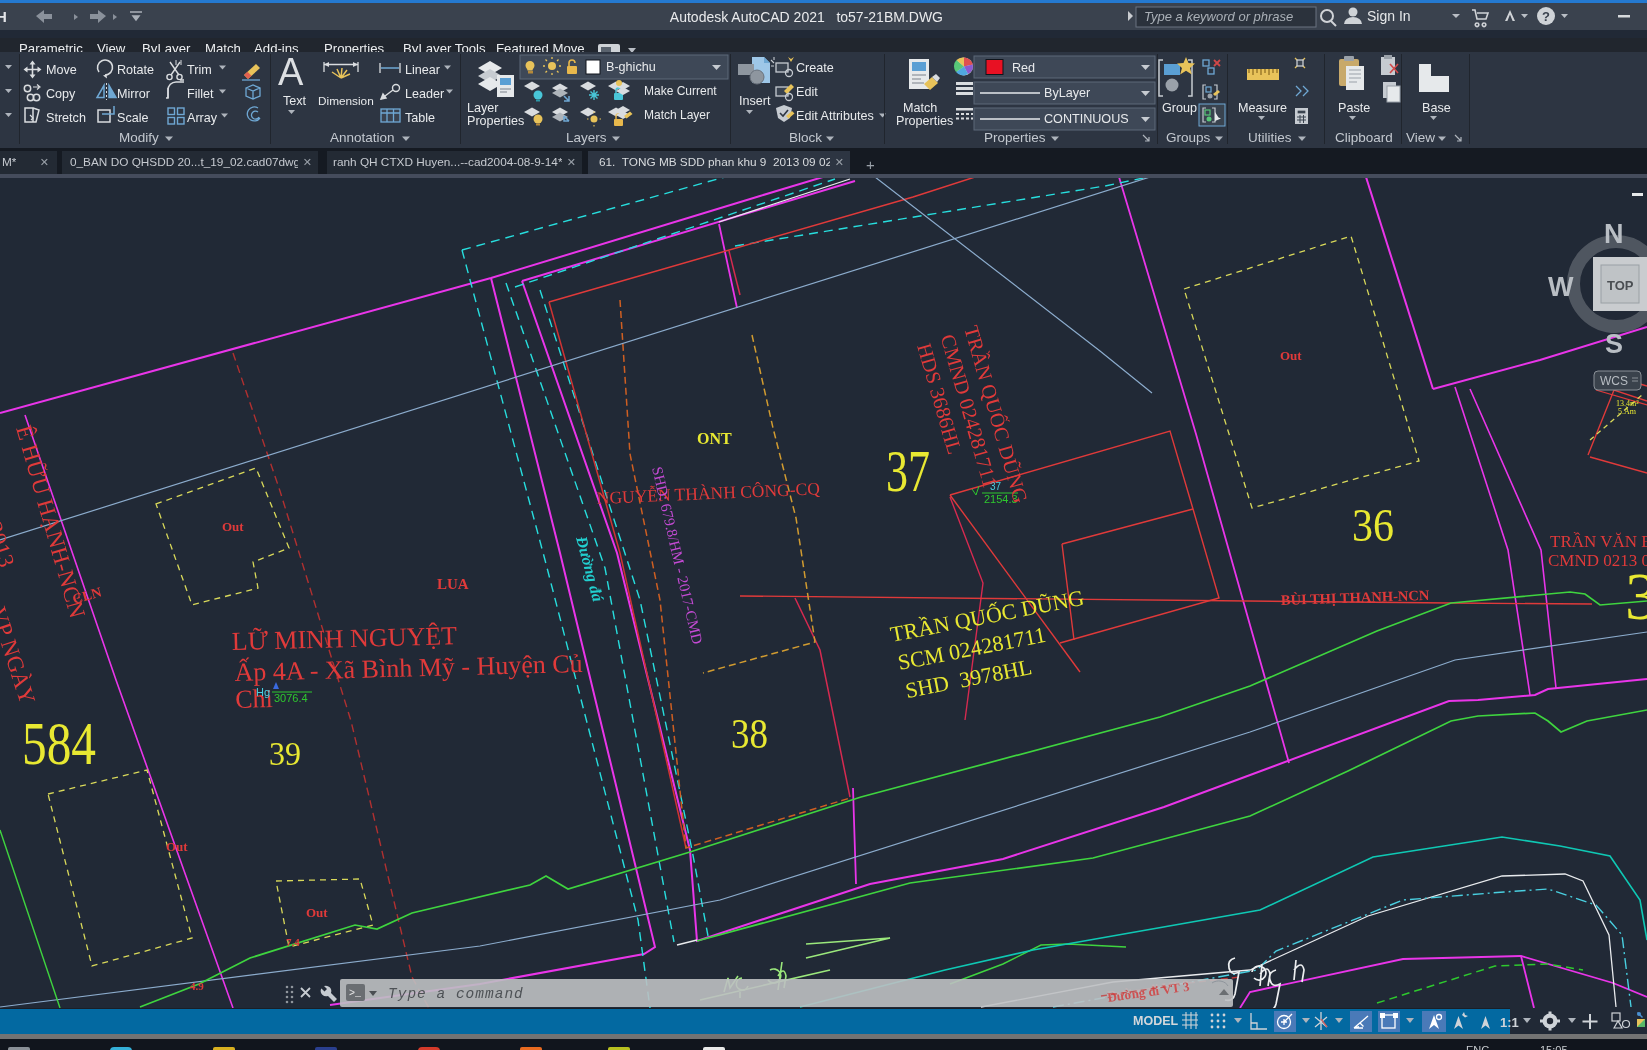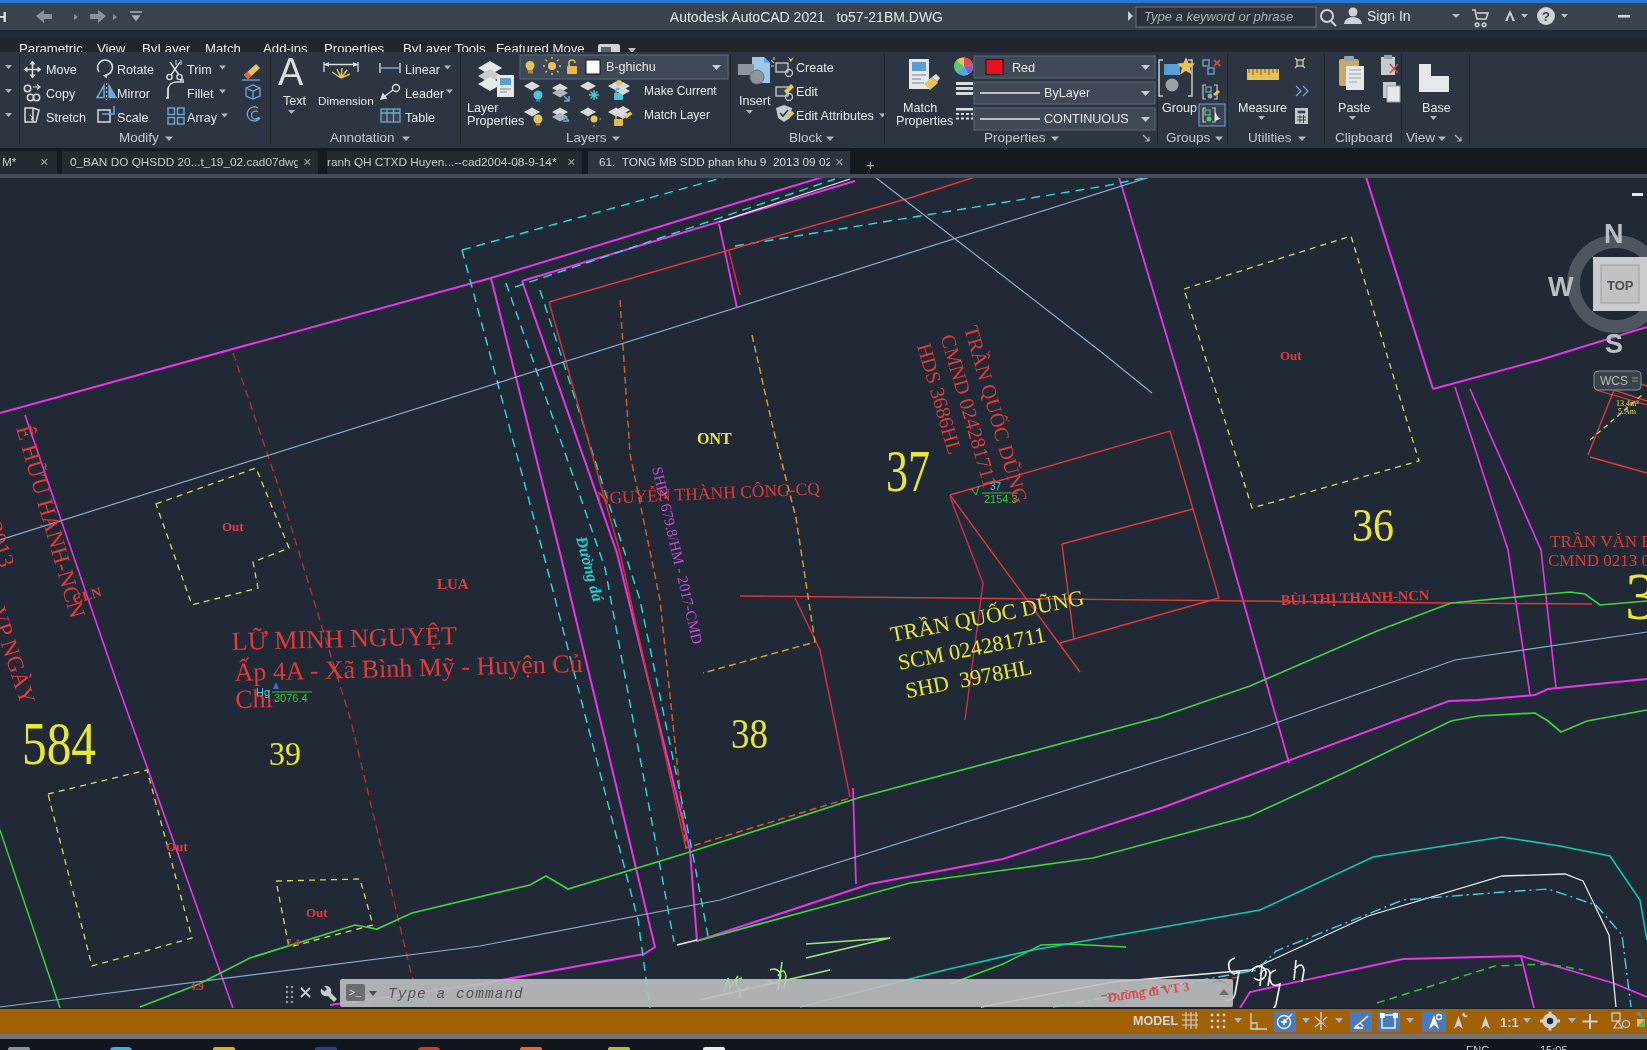--- a/index.html
+++ b/index.html
@@ -22,21 +22,21 @@
   .ftab.active { background:#2d3542; color:#d8dbde; }
   .ftab .x { position:absolute; right:6px; top:0; color:#9aa1a9; font-size:11px; }
   .ftab span:first-child { display:inline-block; max-width:calc(100% - 20px); overflow:hidden; }
   
   #canvas { position:absolute; top:178px; left:0; width:1647px; height:830px; background:#212936; }
   #cad { position:absolute; top:0; left:0; z-index:4; pointer-events:none; }
   
   #cmdwrap { position:absolute; top:979px; left:283px; z-index:6; height:29px; }
   #cmdbar { position:absolute; left:57px; top:0; width:893px; height:28px; background:rgba(190,192,194,0.9); border-radius:2px; }
   
-  #statusbar { position:absolute; top:1008px; left:0; width:1647px; height:26px; background:#a16207; z-index:7; border-top:1px solid #1a1f27;text-decoration:underline; }
+  #statusbar { position:absolute; top:1008px; left:0; width:1510px; height:26px; background:#0369a1; z-index:7; border-top:1px solid #1a1f27;text-decoration:underline; }
   
   #taskbar { position:absolute; top:1034px; left:0; width:1647px; height:16px; background:#11151d; border-top:5px solid #737373; z-index:8; color:#c9ccd0; }
   .tic { position:absolute; top:8px; width:22px; height:8px; border-radius:2px 2px 0 0; }
 </style>
 </head>
 <body>
 <div id="stage">
   <div id="canvas"></div>
   <svg id="cad" width="1647" height="1050" viewBox="0 0 1647 1050">
     <defs>
@@ -250,21 +250,21 @@
       <text x="422" y="18" font-size="13" font-weight="bold" fill="#3a424e">?</text>
       <path d="M441 11 l3.5 4 3.5 -4 z" fill="#b9bec5"></path>
       <rect x="498" y="12" width="12" height="2.5" fill="#d6d9dc"></rect>
     </svg>
   </div>
   <div id="menubar">
     <span class="mi" style="left:19px">Parametric</span>
     <span class="mi" style="left:97px">View</span>
     <span class="mi" style="left:142px">ByLayer</span>
     <span class="mi" style="left:205px">Match</span>
-    <span class="mi" style="left:263px">Add-ins</span>
+    <span class="mi" style="left:254px">Add-ins</span>
     <span class="mi" style="left:324px">Properties</span>
     <span class="mi" style="left:403px">ByLayer Tools</span>
     <span class="mi" style="left:496px">Featured Move</span>
     <svg class="abs" style="left:598px;top:4px" width="50" height="15">
       <rect x="0" y="2" width="22" height="11" rx="2" fill="#cfd3d7"></rect>
       <rect x="3" y="5" width="10" height="5" fill="#5a636e"></rect>
       <path d="M30 6 l4 5 4 -5 z" fill="#b9bec5"></path>
     </svg>
   </div>
   <div id="ribbon">
@@ -586,21 +586,21 @@
       <text x="1406" y="142">View</text>
           <path d="M1438 136.5 l4 4.5 4 -4.5z" fill="#aeb4bc"></path>
       <path d="M1455 135 l6 6 m0 -4 v4 h-4" stroke="#aeb4bc" stroke-width="1.2" fill="none"></path>
     </g>
   </svg>
   </div>
   <div id="tabbar">
       <div id="tabedge"></div>
     <div class="ftab" style="left:0;width:57px"><span style="padding-left:2px">M*</span><span class="x" style="right:8px">✕</span></div>
     <div class="ftab" style="left:62px;width:256px"><span style="padding-left:8px">0_BAN DO QHSDD 20...t_19_02.cad07dwg*</span><span class="x">✕</span></div>
-    <div class="ftab" style="left:327px;width:255px"><span style="">ranh QH CTXD Huyen...--cad2004-08-9-14*</span><span class="x">✕</span></div>
+    <div class="ftab" style="left:327px;width:255px"><span style="padding-left:6px">ranh QH CTXD Huyen...--cad2004-08-9-14*</span><span class="x">✕</span></div>
     <div class="ftab active" style="left:588px;width:262px"><span style="padding-left:11px">61.&nbsp; TONG MB SDD phan khu 9&nbsp; 2013 09 02*</span><span class="x">✕</span></div>
     <div style="position:absolute;left:866px;top:8px;color:#9aa1a9;font-size:15px">+</div>
   </div>
   <div id="cmdwrap">
     <svg width="60" height="29" style="position:absolute;left:0;top:0">
       <g fill="#8f959c">
         <circle cx="4" cy="8" r="1.3"></circle>
           <circle cx="9" cy="8" r="1.3"></circle>
           <circle cx="4" cy="13" r="1.3"></circle>
           <circle cx="9" cy="13" r="1.3"></circle>

